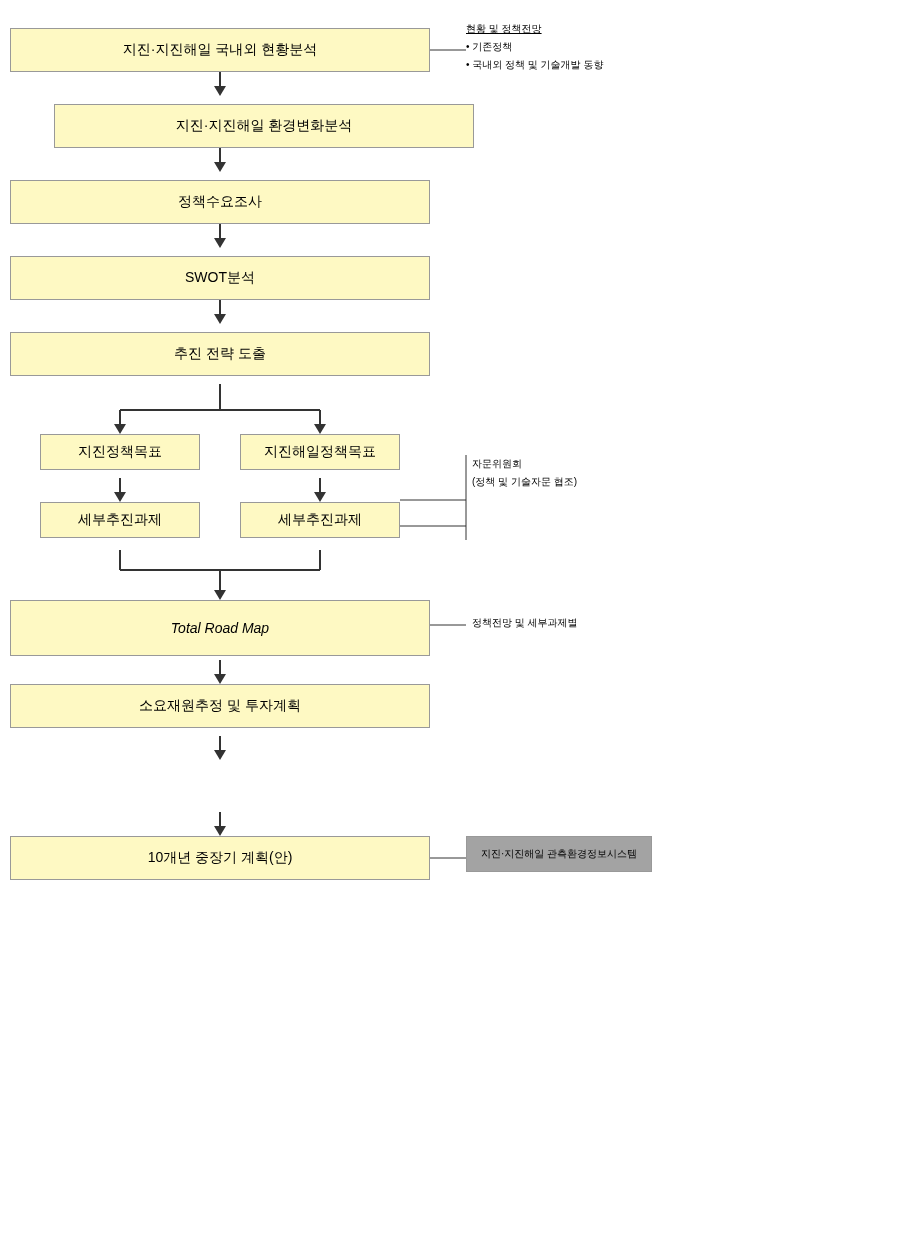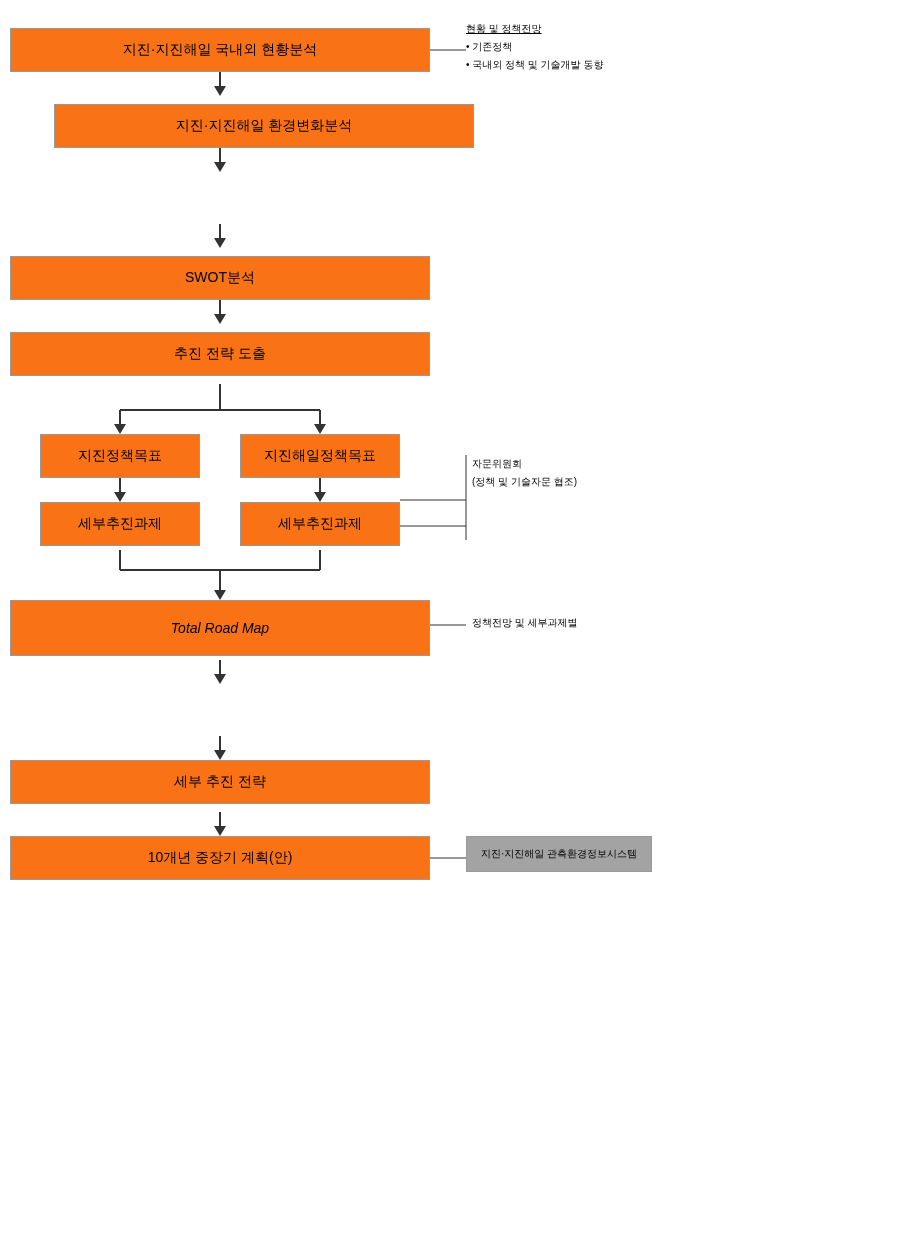--- a/index.html
+++ b/index.html
@@ -13,37 +13,37 @@
       overflow-x: hidden;
     }
 
     .diagram-container {
       position: relative;
       width: 902px;
       padding: 20px 10px;
     }
 
     .box {
-      background: #f97316;
+      background: #fef9c3;
       border: 1px solid #999;
       text-align: center;
       padding: 10px 20px;
       display: flex;
       align-items: center;
       justify-content: center;
     }
 
     .box-wide {
       width: 420px;
       height: 44px;
     }
 
     .box-narrow {
       width: 160px;
-      height: 44px;
+      height: 36px;
     }
 
     .box-total {
       width: 420px;
       height: 56px;
       font-style: italic;
     }
 
     
     .svg-overlay {
@@ -142,20 +142,23 @@
   </svg>
 
   <div style="position:absolute; left:10px; top:28px;">
     <div class="box box-wide">지진·지진해일 국내외 현황분석</div>
   </div>
 
   <div style="position:absolute; left:10px; top:104px;margin-left:44px;">
     <div class="box box-wide">지진·지진해일 환경변화분석</div>
   </div>
 
+  <div style="position:absolute; left:10px; top:180px;">
+    <div class="box box-wide">정책수요조사</div>
+  </div>
 
   <div style="position:absolute; left:10px; top:256px;">
     <div class="box box-wide">SWOT분석</div>
   </div>
 
   <div style="position:absolute; left:10px; top:332px;">
     <div class="box box-wide">추진 전략 도출</div>
   </div>
 
   <div style="position:absolute; left:40px; top:434px;">
@@ -171,24 +174,24 @@
   </div>
 
   <div style="position:absolute; left:240px; top:502px;">
     <div class="box box-narrow">세부추진과제</div>
   </div>
 
   <div style="position:absolute; left:10px; top:600px;">
     <div class="box box-wide box-total">Total  Road  Map</div>
   </div>
 
-
-  <div style="position:absolute; left:10px; top:760px;">
-    <div class="box box-wide">세부 추진 전략</div>
-  </div>
+  <div style="position:absolute; left:10px; top:684px;">
+    <div class="box box-wide">소요재원추정 및 투자계획</div>
+  </div>
+
 
   <div style="position:absolute; left:10px; top:836px;">
     <div class="box box-wide">10개년 중장기 계획(안)</div>
   </div>
 
   <div style="position:absolute; left:466px; top:20px;">
     <div class="annotation-text">
       <span class="underline">현황 및 정책전망</span>
       <ul class="bullet-list">
         <li>기존정책</li>

